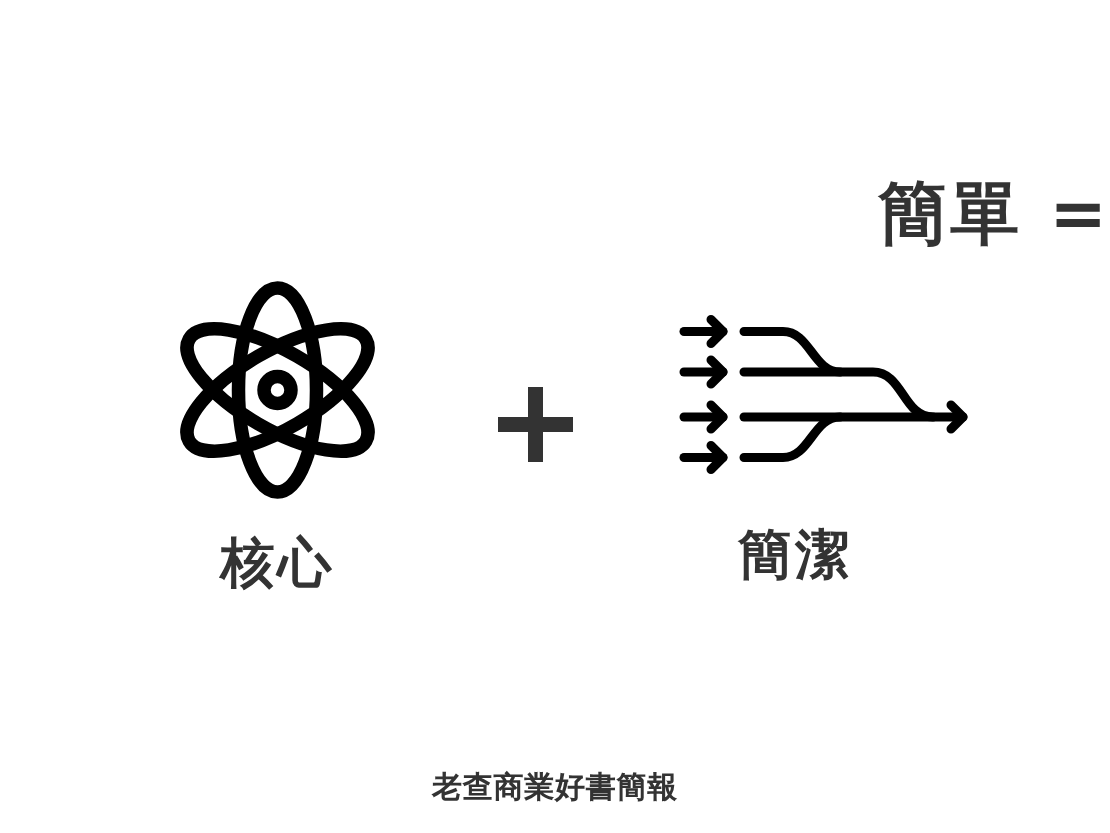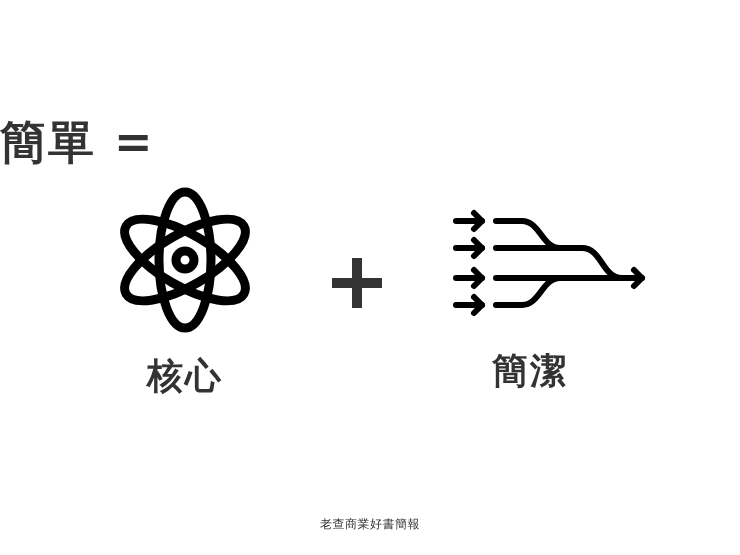--- a/index.html
+++ b/index.html
@@ -18,21 +18,21 @@
       position: absolute;
       left: 0; top: 0;
       width: 740px; height: 555px;
       background: #ffffff;
     }
     .title {
       position: absolute;
       left: 0;
       width: 740px;
       top: 112px;
-      text-align: left;
+      text-align: right;
       font-size: 46px;
       font-weight: bold;
       color: #333333;
       letter-spacing: 2px;
       line-height: 60px;
     }
     .icon {
       position: absolute;
     }
     .icon svg { display: block; }
@@ -49,22 +49,22 @@
       letter-spacing: 2px;
     }
     .label-core { left: 110px; top: 354px; width: 150px; }
     .label-concise { left: 450px; top: 349px; width: 160px; }
     .footer {
       position: absolute;
       left: 0;
       width: 740px;
       top: 511px;
       text-align: center;
-      font-size: 12px;
-      font-weight: normal;
+      font-size: 20px;
+      font-weight: bold;
       color: #333333;
       letter-spacing: 0.5px;
       line-height: 26px;
     }
   </style>
 </head>
 <body>
 
 <div class="slide">
 

